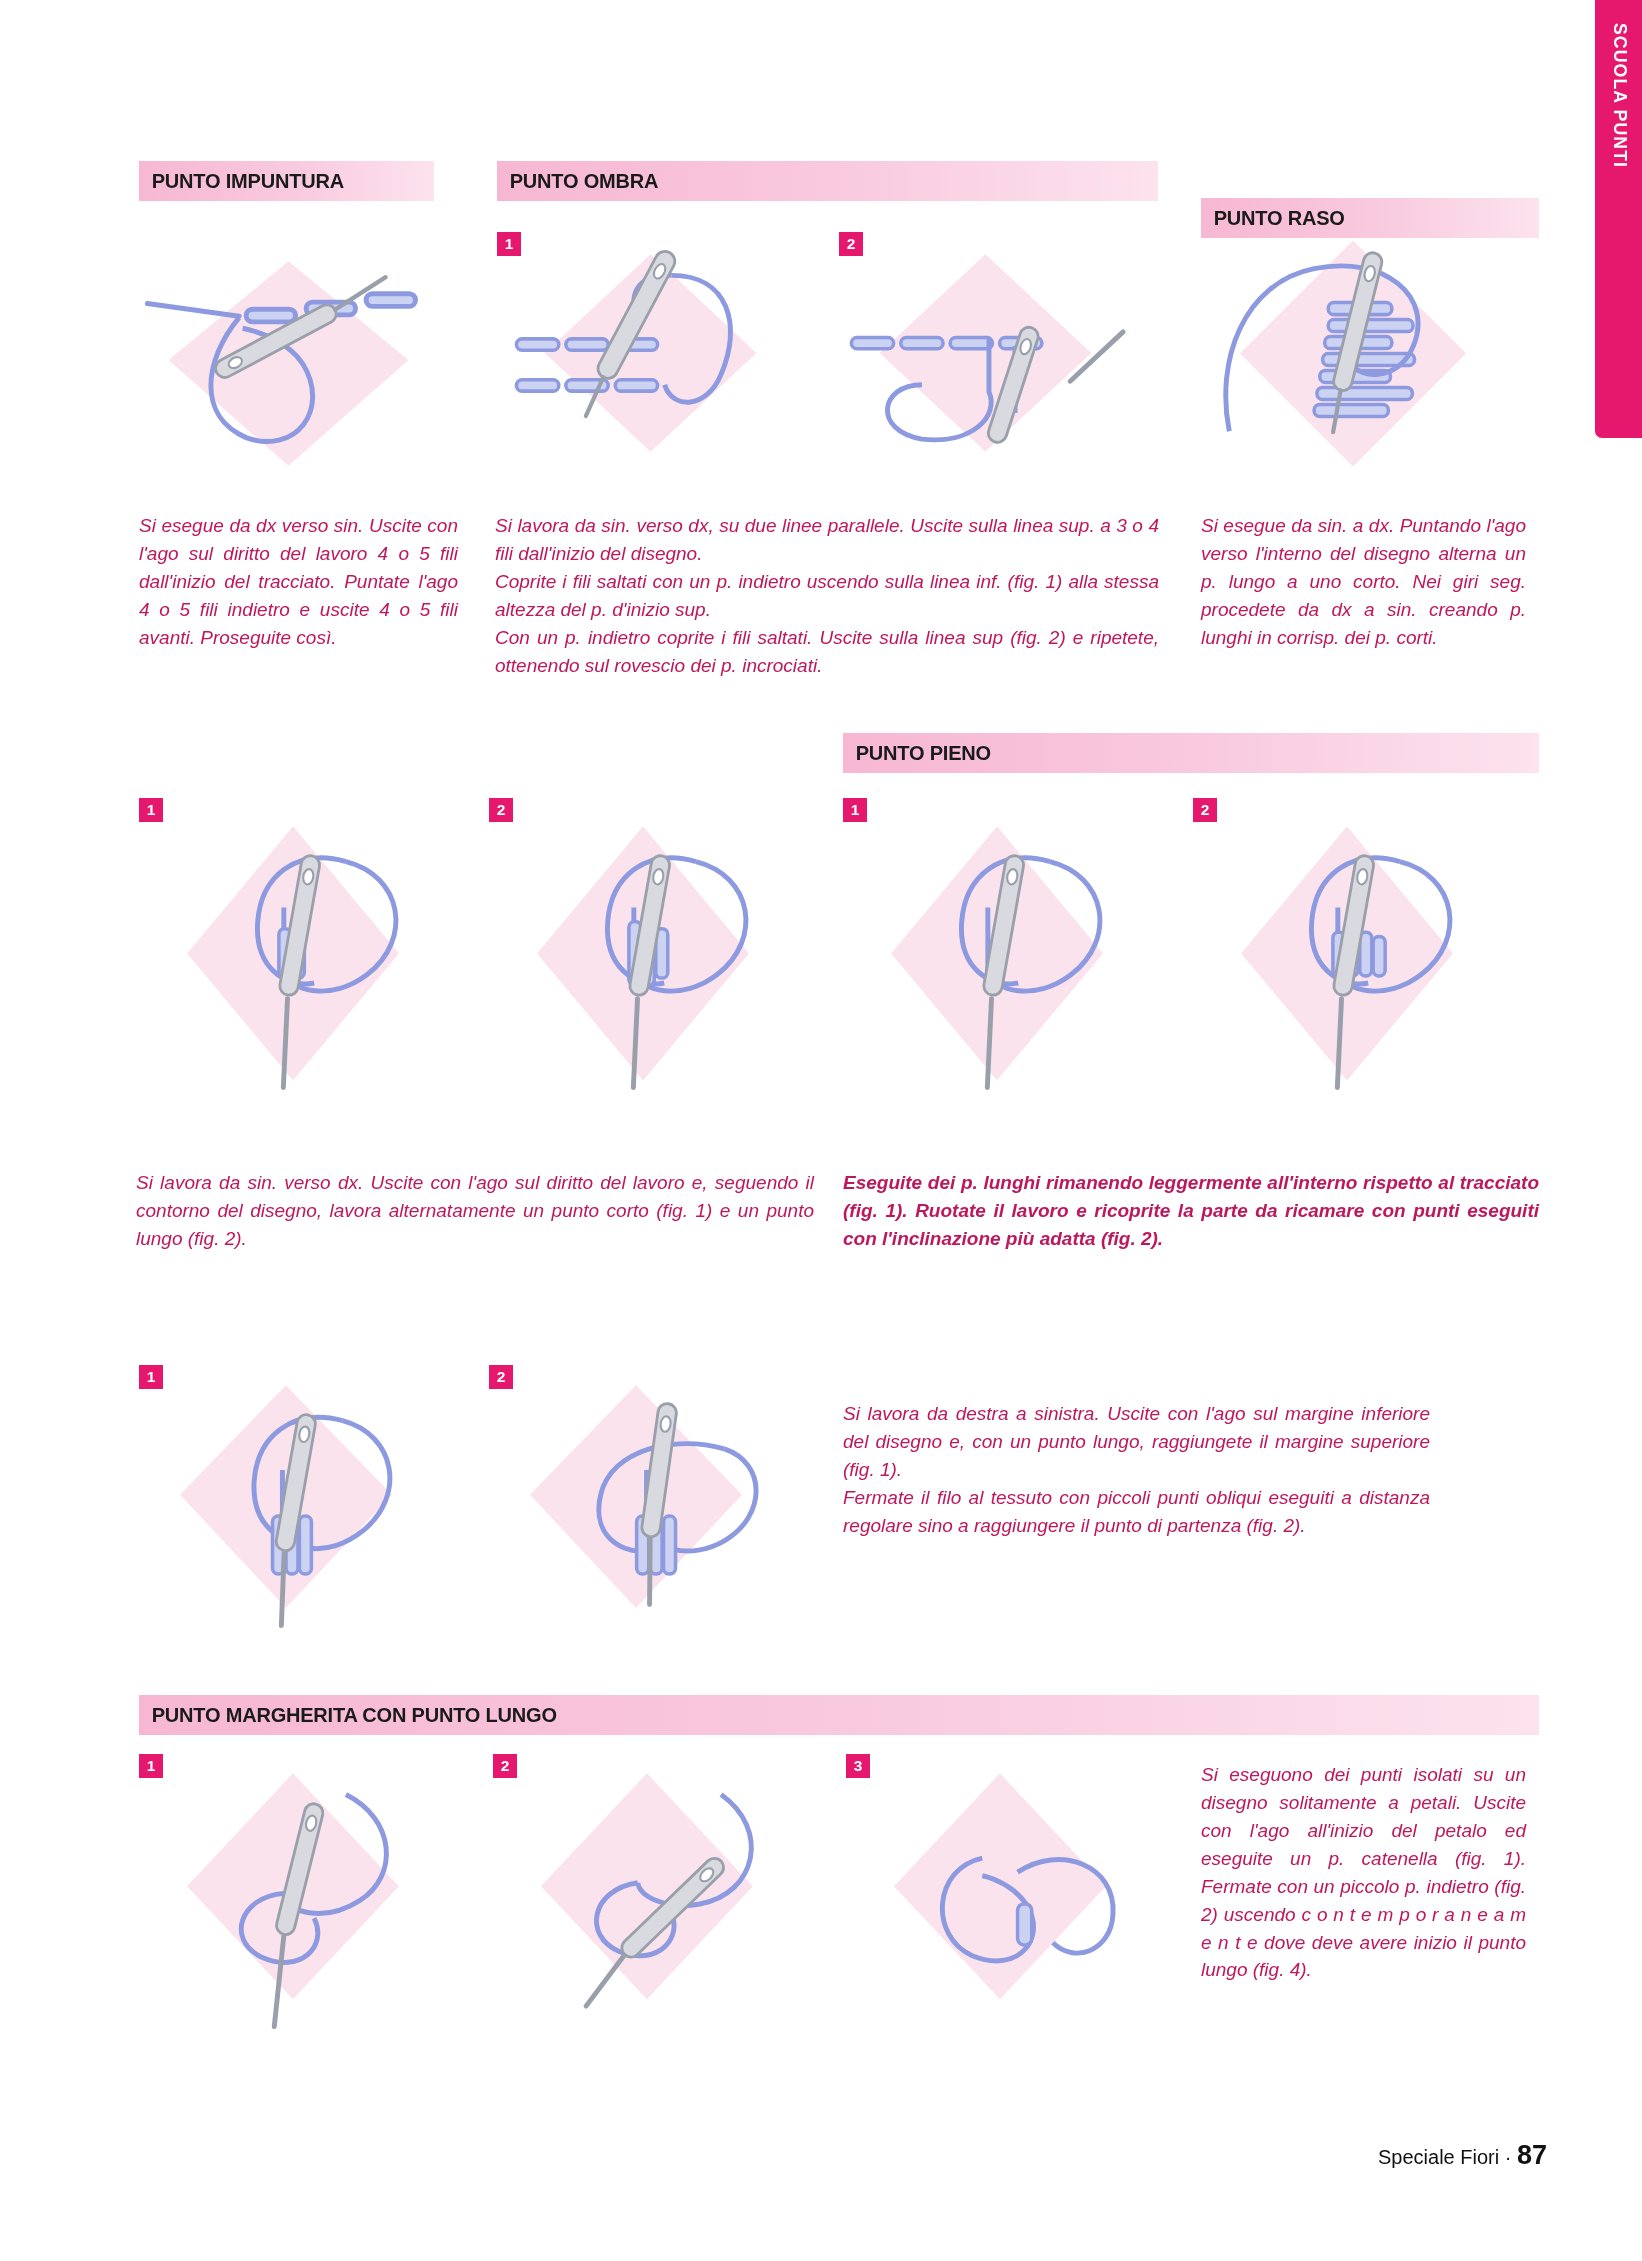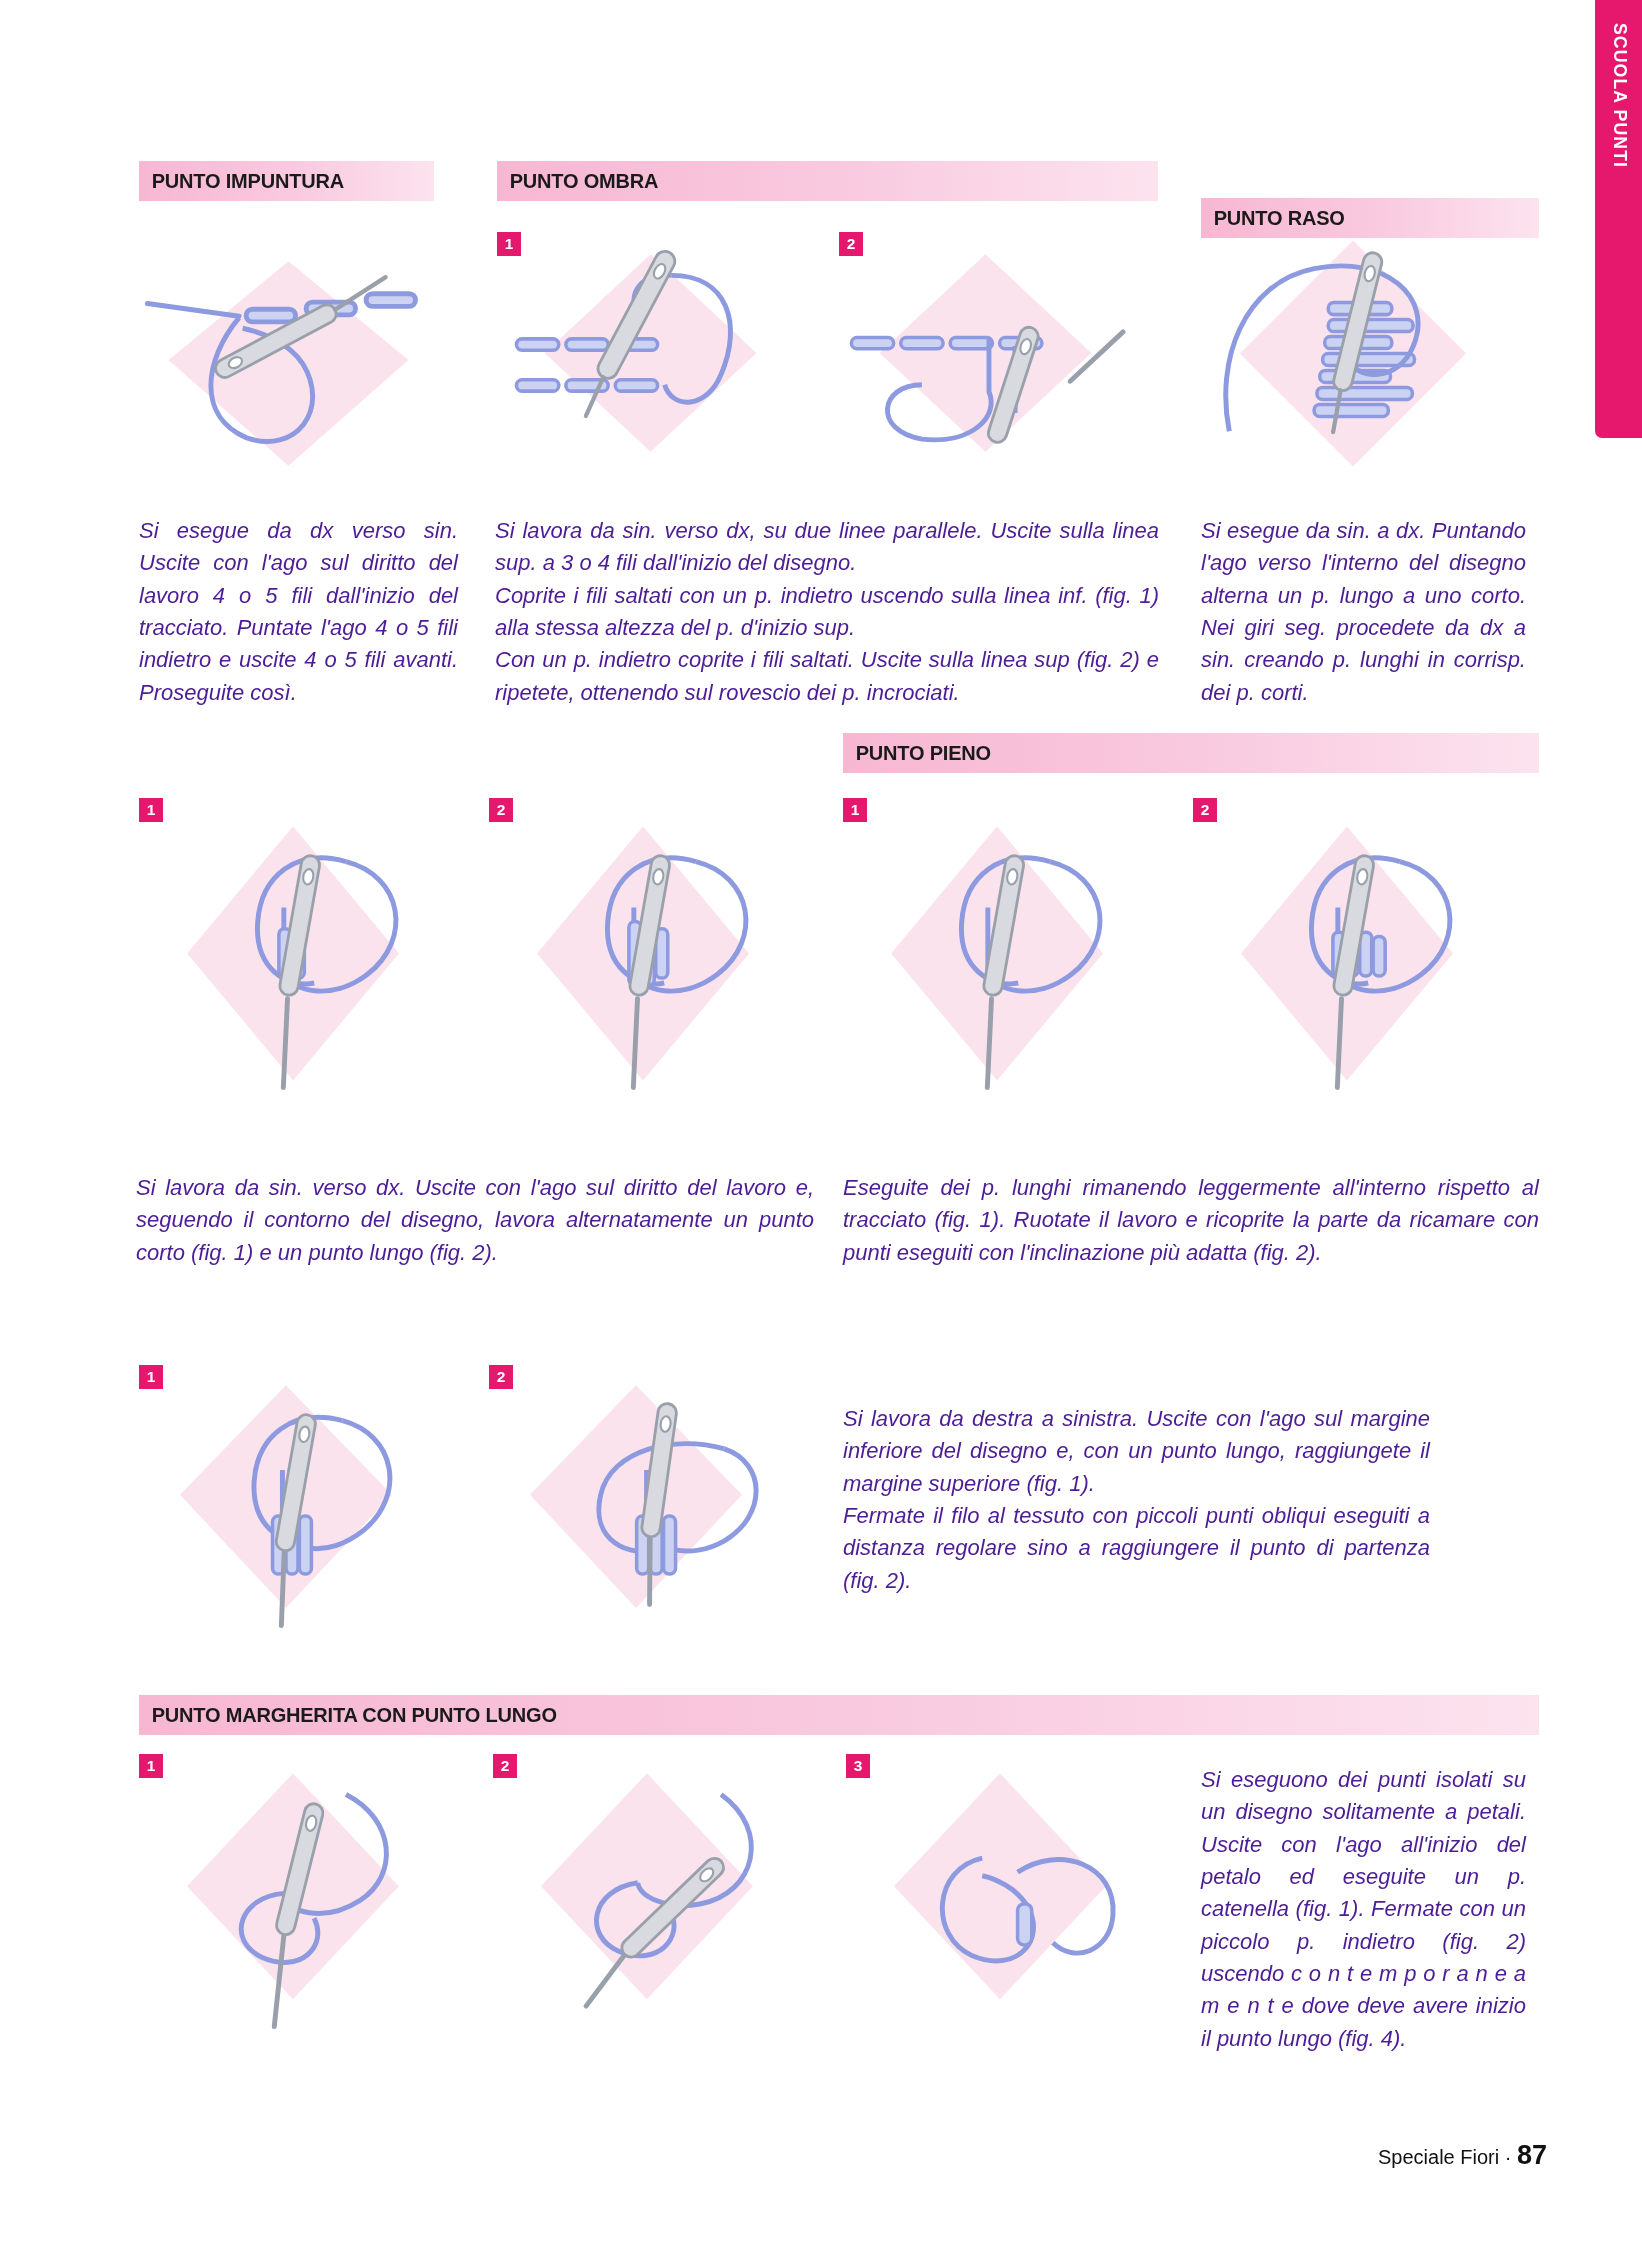--- a/index.html
+++ b/index.html
@@ -67,23 +67,23 @@
     font-size: 15.5px;
     font-weight: bold;
     display: flex;
     align-items: center;
     justify-content: center;
   }
   
   .para {
     position: absolute;
     font-style: italic;
-    font-size: 22px;
+    font-size: 19px;
     line-height: 1.47;
-    color: #4c1d95;
+    color: #be185d;
     text-align: justify;
     white-space: pre-line;
   }
   
   .illus {
     position: absolute;
   }
   .illus svg { display: block; }
   
   .footer {
@@ -271,21 +271,21 @@
       </g>
       <g transform="rotate(10 230 200)">
         <rect x="218" y="80" width="26" height="200" rx="13" fill="#d8dadf" stroke="#9aa0ab" stroke-width="4"></rect>
         <path d="M232,285 L248,410" stroke="#9aa0ab" stroke-width="7" stroke-linecap="round"></path>
         <ellipse cx="231" cy="110" rx="7" ry="11" fill="#ffffff" stroke="#9aa0ab" stroke-width="3"></ellipse>
       </g>
     </svg>
   </div>
 
   <p class="para" style="left:136px; top:1150px; width:678px;">Si lavora da sin. verso dx. Uscite con l'ago sul diritto del lavoro e, seguendo il contorno del disegno, lavora alternatamente un punto corto (fig. 1) e un punto lungo (fig. 2).</p>
-  <p class="para" style="left:843px; top:1150px; width:696px;">Eseguite dei p. lunghi rimanendo leggermente all'interno rispetto al tracciato (fig. 1). Ruotate il lavoro e ricoprite la parte da ricamare con punti eseguiti con l'inclinazione più adatta (fig. 2).</p>
+  <p class="para" style="left:843px; top:1150px; width:696px;font-weight:bold;">Eseguite dei p. lunghi rimanendo leggermente all'interno rispetto al tracciato (fig. 1). Ruotate il lavoro e ricoprite la parte da ricamare con punti eseguiti con l'inclinazione più adatta (fig. 2).</p>
 
 
   <div class="badge" style="left:139px; top:1365px;">1</div>
   <div class="illus" style="left:134px; top:1364px;">
     <svg width="311" height="297" viewBox="0 0 440 420">
       <polygon points="215,30 365,185 215,345 65,185" fill="#fbe3ee"></polygon>
       <path d="M295,80 C370,100 385,185 325,235 C272,278 215,262 210,230 L210,150" fill="none" stroke="#8d9ae0" stroke-width="7"></path>
       <path d="M295,80 C225,62 175,100 170,165 C166,230 210,258 250,250" fill="none" stroke="#8d9ae0" stroke-width="7"></path>
       <g fill="#ccd3f2" stroke="#8d9ae0" stroke-width="5">
         <rect x="196" y="215" width="17" height="82" rx="8"></rect>

